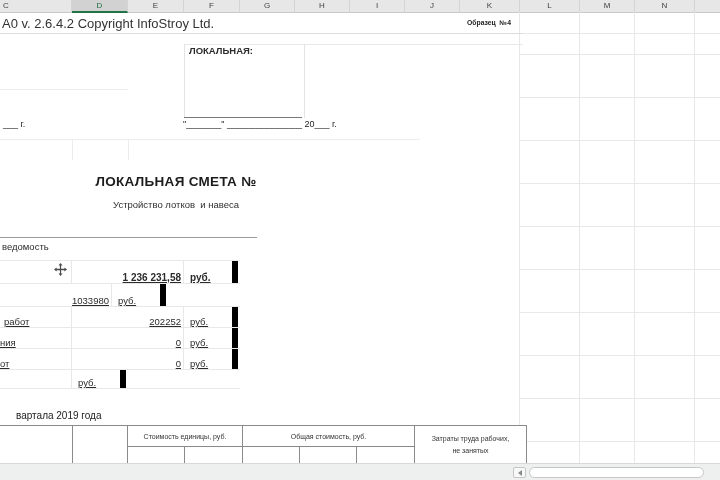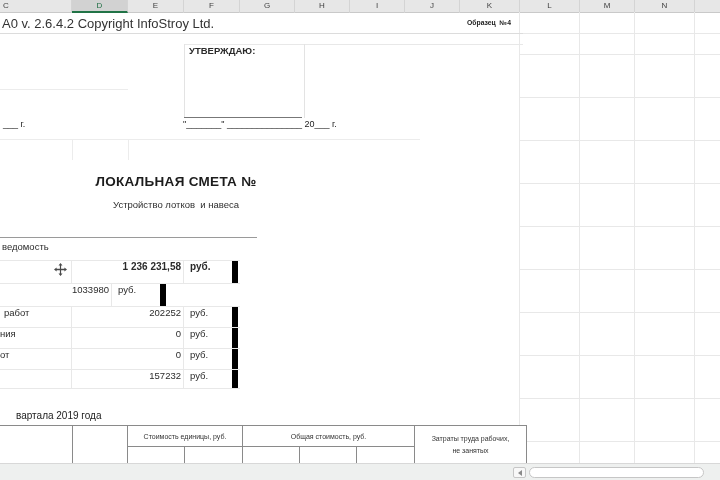--- a/index.html
+++ b/index.html
@@ -14,21 +14,21 @@
   
   #colheader{position:absolute;left:0;top:0;width:720px;height:13px;display:flex;
     background:#e7e7e7;border-bottom:1px solid #c9c9c9;box-sizing:border-box;}
   .hcell{height:13px;box-sizing:border-box;border-right:1px solid #d4d4d4;
     font-size:8px;line-height:12px;color:#3f3f3f;text-align:center;overflow:hidden;}
   .hcell.first{text-align:left;padding-left:3px;}
   .hcell.selected{background:#d2d2d2;color:#1f6e43;border-bottom:2px solid #217346;}
   
   #summary{position:absolute;left:0;top:260px;width:240px;border-top:1px solid #e8e8e8;}
   .srow{display:flex;border-bottom:1px solid #e8e8e8;box-sizing:border-box;}
-  .scell{display:flex;align-items:flex-start;box-sizing:border-box;overflow:hidden;}
+  .scell{display:flex;align-items:flex-end;box-sizing:border-box;overflow:hidden;text-decoration:underline;}
   .slabel{width:72px;border-right:1px solid #e8e8e8;font-size:9.5px;}
   .svalue{width:112px;border-right:1px solid #e8e8e8;font-size:9.5px;justify-content:flex-end;padding-right:2px;}
   .sunit{width:54px;border-right:6px solid #000000;font-size:9.5px;padding-left:6px;}
   .bold{font-weight:bold;font-size:10px;}
   
   #dtable{position:absolute;left:0;top:425px;width:527px;height:38px;background:#fff;
     border-top:1px solid #8a8a8a;box-sizing:border-box;display:flex;}
   .dcol{box-sizing:border-box;border-right:1px solid #8a8a8a;height:100%;}
   .dhead{box-sizing:border-box;height:21px;border-bottom:1px solid #8a8a8a;
     display:flex;align-items:center;justify-content:center;font-size:7px;color:#333;text-align:center;}
@@ -83,21 +83,21 @@
   <div class="line" style="left:184px;top:44px;width:1px;height:74px;background:#e3e3e3"></div>
   <div class="line" style="left:304px;top:44px;width:1px;height:74px;background:#e3e3e3"></div>
   <div class="line" style="left:0;top:89px;width:128px;height:1px;background:#ececec"></div>
   <div class="line" style="left:0;top:139px;width:420px;height:1px;background:#ececec"></div>
   <div class="line" style="left:72px;top:139px;width:1px;height:21px;background:#ececec"></div>
   <div class="line" style="left:128px;top:139px;width:1px;height:21px;background:#ececec"></div>
 
   <div class="abs t" style="left:2px;top:16px;font-size:13px;color:#333">A0 v. 2.6.4.2 Copyright InfoStroy Ltd.</div>
   <div class="abs t" style="left:460px;top:19px;width:58px;text-align:center;font-size:6.8px;font-weight:bold;color:#222">Образец  №4</div>
 
-  <div class="abs t" style="left:189px;top:45px;font-size:9.5px;font-weight:bold">УТВЕРЖДАЮ:</div>
+  <div class="abs t" style="left:189px;top:45px;font-size:9.5px;font-weight:bold">ЛОКАЛЬНАЯ:</div>
   <div class="line" style="left:184px;top:117px;width:118px;height:1px;background:#777"></div>
   <div class="abs t" style="left:183px;top:119px;font-size:9px;color:#222">"_______" _______________ 20___ г.</div>
   <div class="abs t" style="left:3px;top:119px;font-size:9px;color:#222">___ г.</div>
 
   <div class="abs t" style="left:0;top:199px;width:352px;text-align:center;font-size:9.5px;color:#2e2e2e">Устройство лотков  и навеса</div>
   <div class="abs t" style="left:0;top:174px;width:352px;text-align:center;font-size:13.5px;font-weight:bold;letter-spacing:0.3px;color:#1c1c1c">ЛОКАЛЬНАЯ СМЕТА №</div>
 
   <div class="line" style="left:0;top:237px;width:257px;height:1px;background:#9a9a9a"></div>
   <div class="abs t" style="left:2px;top:241px;font-size:9.5px">ведомость</div>
 
@@ -150,23 +150,20 @@
       <div class="scell svalue">
           <span class="t">0</span>
         </div>
       <div class="scell sunit">
           <span class="t">руб.</span>
         </div>
     </div>
     <div class="srow" style="height:19px">
       <div class="scell slabel">
           <span class="t"></span>
-        </div>
-      <div class="scell svalue">
-          <span class="t">157232</span>
         </div>
       <div class="scell sunit">
           <span class="t">руб.</span>
         </div>
     </div>
   </div>
 
   <div class="abs" style="left:54px;top:262px;width:13px;height:13px">
     <svg width="13" height="13" viewBox="0 0 13 13">
       <path d="M6.5 0l2 2.5H7.1v3.3h3.3V4.4L13 6.5l-2.6 2.1V7.2H7.1v3.3h1.4l-2 2.5-2-2.5h1.4V7.2H2.6v1.4L0 6.5l2.6-2.1v1.4h3.3V2.5H4.5z" fill="#4a4a4a"></path>

